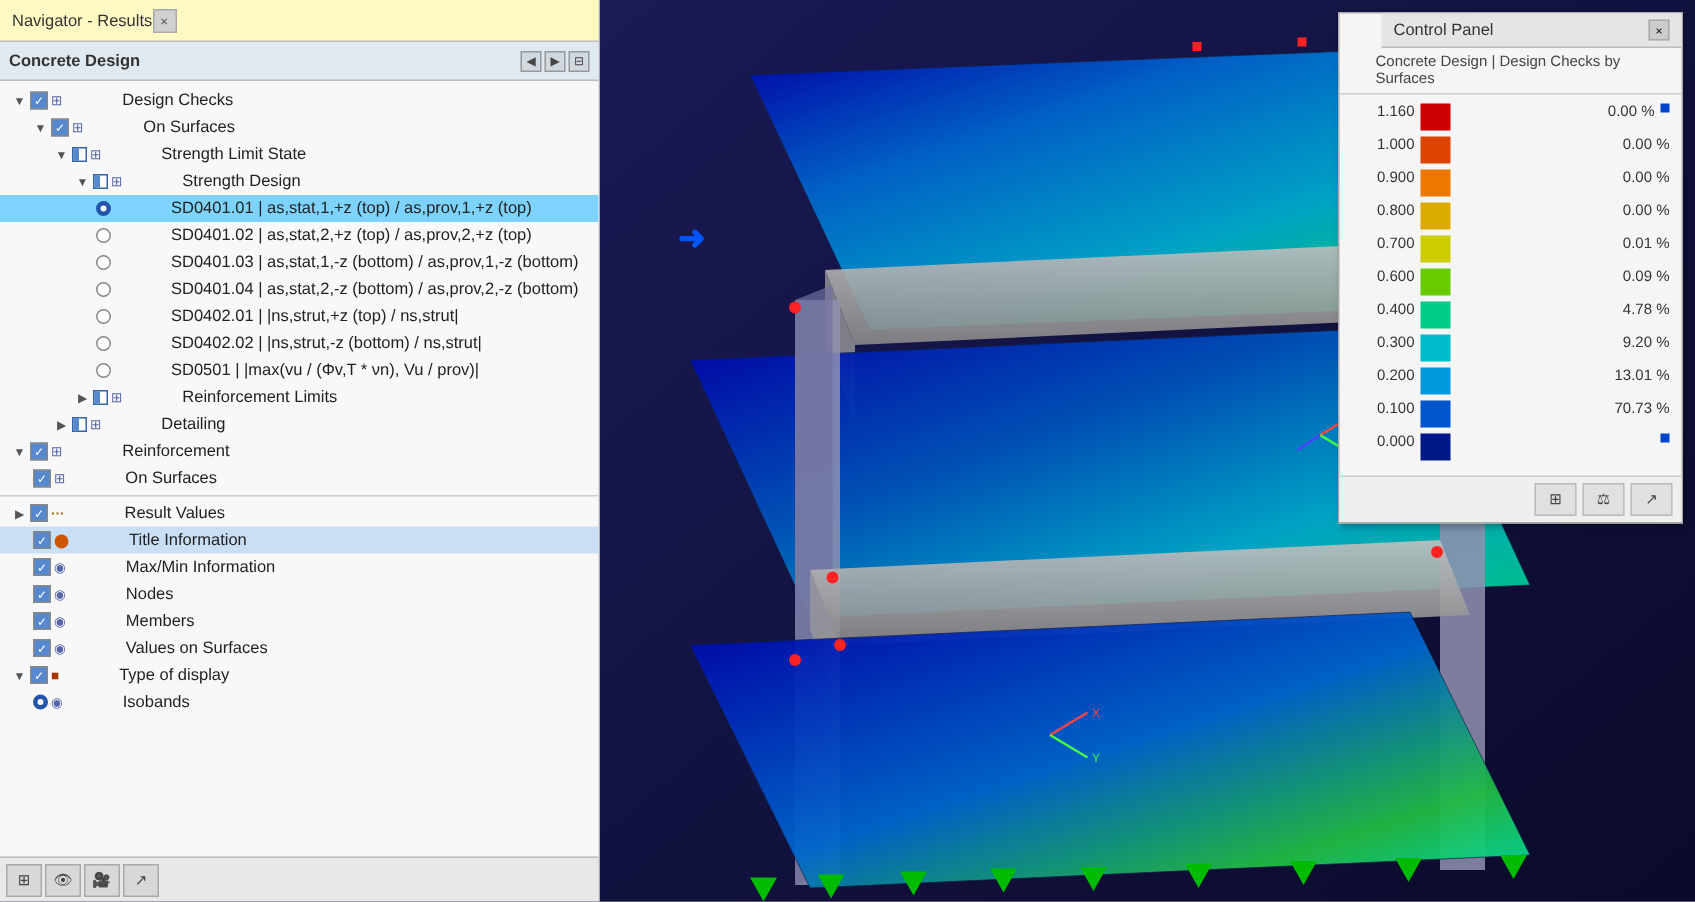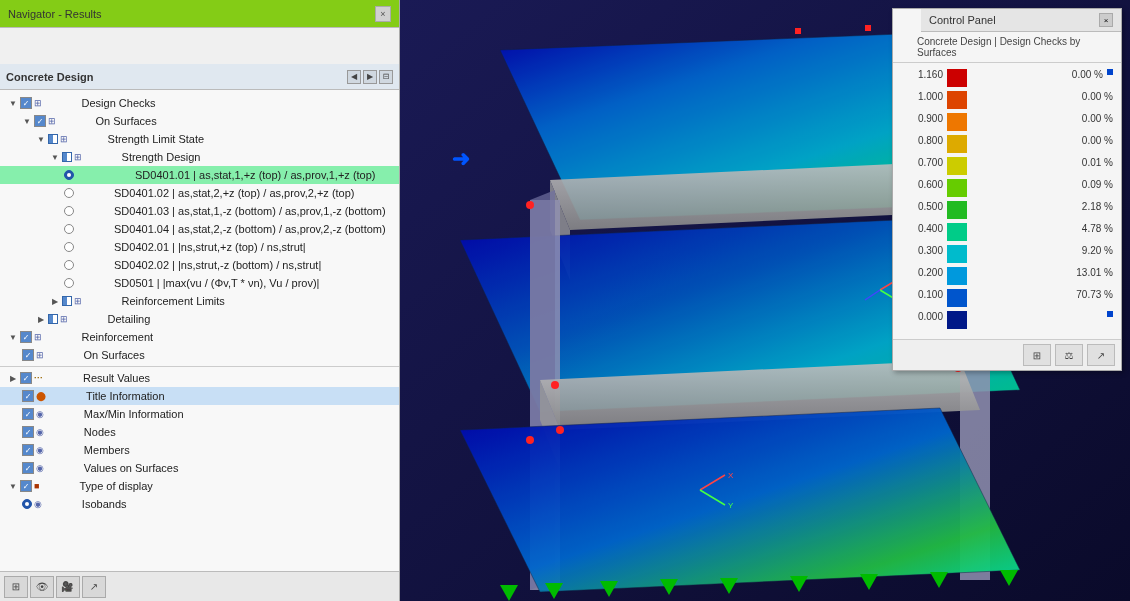--- a/index.html
+++ b/index.html
@@ -19,26 +19,26 @@
       width: 400px;
       height: 601px;
       background: #f0f0f0;
       border-right: 1px solid #aaa;
       display: flex;
       flex-direction: column;
       flex-shrink: 0;
     }
 
     #navigator-titlebar {
-      background: #84cc16;
+      background: #fef9c3;
       border-bottom: 1px solid #bbb;
       padding: 5px 8px;
       display: flex;
       align-items: center;
-      justify-content: space-between;
+      justify-content: flex-start;
       height: 28px;
     }
 
     #navigator-title {
       font-size: 11px;
       color: #333;
       font-weight: normal;
     }
 
     #nav-close-btn {
@@ -55,21 +55,20 @@
     }
 
     #dropdown-bar {
       background: #e0e8f0;
       border-bottom: 1px solid #bbb;
       padding: 3px 6px;
       display: flex;
       align-items: center;
       justify-content: space-between;
       height: 26px;
-      margin-top: 36px;
     }
 
     #dropdown-label {
       font-size: 11px;
       color: #333;
       font-weight: bold;
     }
 
     .dropdown-arrows {
       display: flex;
@@ -104,22 +103,21 @@
       align-items: center;
       padding: 1px 4px;
       cursor: pointer;
       white-space: nowrap;
       height: 18px;
       font-size: 11px;
       color: #222;
     }
 
     .tree-item.selected {
-      background: #86efac;
-      gap: 21px;
+      background: #7dd3fc;
     }
 
     .tree-item.highlighted {
       background: #c8dff5;
     }
 
     .indent-1 { padding-left: 8px; }
     .indent-2 { padding-left: 22px; }
     .indent-3 { padding-left: 36px; }
     .indent-4 { padding-left: 50px; }
@@ -668,25 +666,20 @@
             <span class="legend-value">0.700</span>
             <div class="legend-color-bar" style="background: rgb(204, 204, 0);"></div>
             <span class="legend-percent">0.01 %</span>
           </div>
           <div class="legend-row">
             <span class="legend-value">0.600</span>
             <div class="legend-color-bar" style="background: rgb(102, 204, 0);"></div>
             <span class="legend-percent">0.09 %</span>
           </div>
           <div class="legend-row">
-            <span class="legend-value">0.500</span>
-            <div class="legend-color-bar" style="background: rgb(34, 187, 34);"></div>
-            <span class="legend-percent">2.18 %</span>
-          </div>
-          <div class="legend-row">
             <span class="legend-value">0.400</span>
             <div class="legend-color-bar" style="background: rgb(0, 204, 136);"></div>
             <span class="legend-percent">4.78 %</span>
           </div>
           <div class="legend-row">
             <span class="legend-value">0.300</span>
             <div class="legend-color-bar" style="background: rgb(0, 187, 204);"></div>
             <span class="legend-percent">9.20 %</span>
           </div>
           <div class="legend-row">

